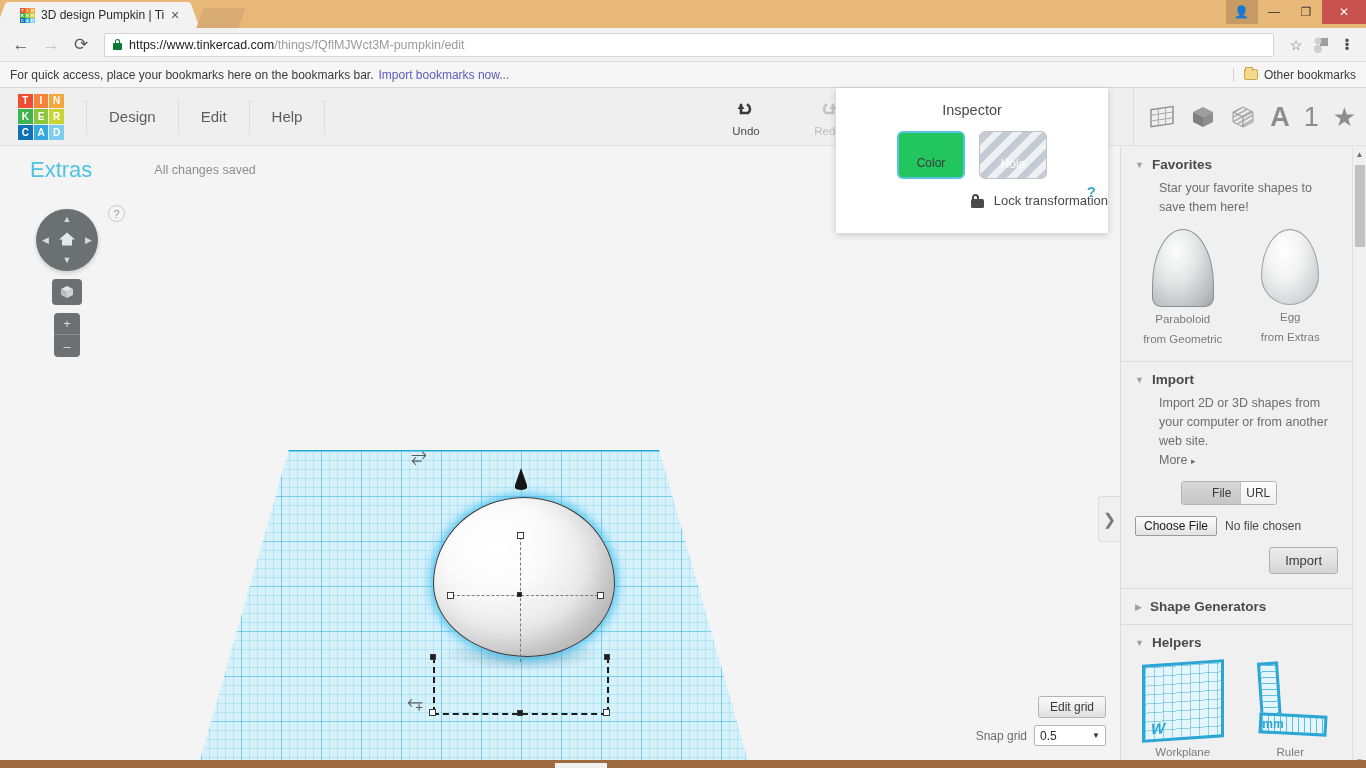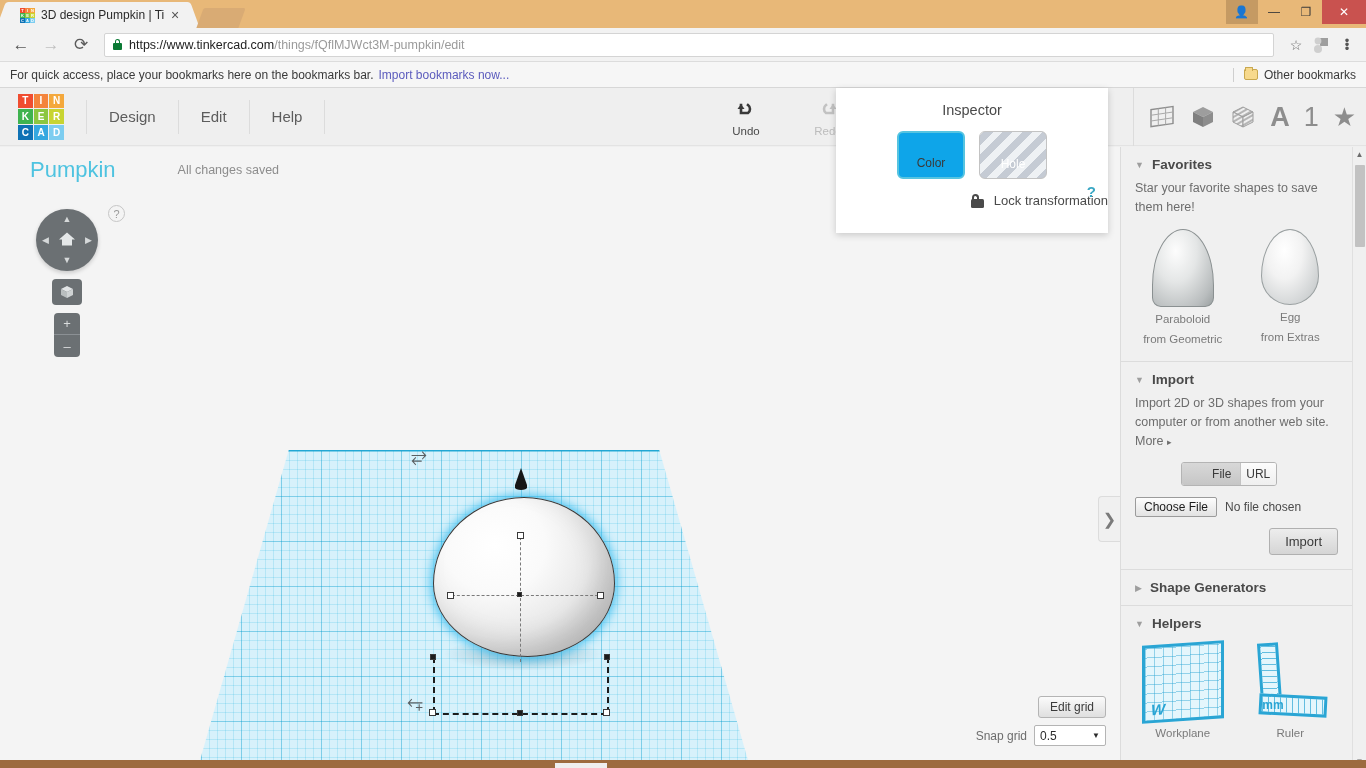--- a/index.html
+++ b/index.html
@@ -245,21 +245,21 @@
     background: #fff; box-shadow: 0 2px 7px rgba(0,0,0,.18);
     z-index: 20;
   }
   #inspector-title { text-align: center; font-size: 14.5px; color: #4a4a4a; padding-top: 14px; }
   #swatch-row { display: flex; justify-content: center; gap: 14px; margin-top: 13px; position: relative; }
   .swatch {
     width: 68px; height: 48px; border-radius: 6px; position: relative;
     display: flex; align-items: flex-end; justify-content: center; padding-bottom: 7px;
     font-size: 12px; color: #3a3a3a;
   }
-  #swatch-color { background: #0ea5e9; border: 2px solid #56c4e0; }
+  #swatch-color { background: #22c55e; border: 2px solid #56c4e0; }
   #swatch-hole {
     border: 1px solid #c3c3c3;
     background: repeating-linear-gradient(-45deg, #c5cbd4 0 7px, #eef1f4 7px 14px);
     color: #fff;
   }
   #inspector-help {
     position: absolute; right: 12px; top: 52px; color: #3aa7c4; font-size: 15px; font-weight: bold;
   }
   #lock-row { display: flex; align-items: center; justify-content: flex-end; gap: 10px; margin-top: 14px; }
   #lock-glyph { width: 13px; height: 14px; position: relative; }
@@ -281,21 +281,21 @@
   
   #right-panel {
     position: absolute; right: 0; top: 59px; width: 246px; bottom: 0;
     background: #f0f0f0; border-left: 1px solid #dcdcdc; overflow: hidden;
   }
   #panel-scroll { position: absolute; left: 0; top: 0; right: 14px; bottom: 0; }
   .panel-section { border-bottom: 1px solid #dcdcdc; padding: 10px 14px 14px; }
   .sec-head { display: flex; align-items: center; gap: 8px; }
   .sec-caret { color: #9e9e9e; font-size: 9px; }
   .sec-title { font-size: 13.5px; font-weight: bold; color: #4a4a4a; }
-  .sec-desc { font-size: 12.5px; color: #6d6d6d; line-height: 19px; margin-top: 7px; }
+  .sec-desc { font-size: 12.5px; color: #6d6d6d; line-height: 19px; margin-top: 7px; margin-left: 24px; }
   .shape-grid { display: flex; gap: 12px; margin-top: 12px; }
   .shape-cell { width: 100px; text-align: center; }
   .shape-caption { font-size: 11.5px; color: #7a7a7a; line-height: 16px; margin-top: 4px; }
 
   .paraboloid {
     width: 62px; height: 78px; margin: 0 auto;
     background: radial-gradient(ellipse at 38% 28%, #fdfdfd 0%, #e4e6e6 40%, #b9bdbe 80%, #9aa0a1 100%);
     border: 1px solid #8a9091;
     border-radius: 50% 50% 14% 14% / 72% 72% 12% 12%;
   }
@@ -533,21 +533,21 @@
       </span>
       <span class="rtool" style="font-size:27px;font-weight:bold;color:#8d8d8d">A</span>
       <span class="rtool" style="font-size:27px;color:#8d8d8d">1</span>
       <span class="rtool" style="font-size:26px;color:#8d8d8d">★</span>
     </div>
   </div>
 
   <div id="workspace">
 
     <div id="design-bar">
-      <span id="design-name">Pumpkin</span>
+      <span id="design-name">Extras</span>
       <span id="save-status">All changes saved</span>
     </div>
 
     <div id="plane-wrap">
       <div id="workplane"></div>
 
     </div>
 
     <div id="object-group">
       <div id="pumpkin-shadow"></div>

